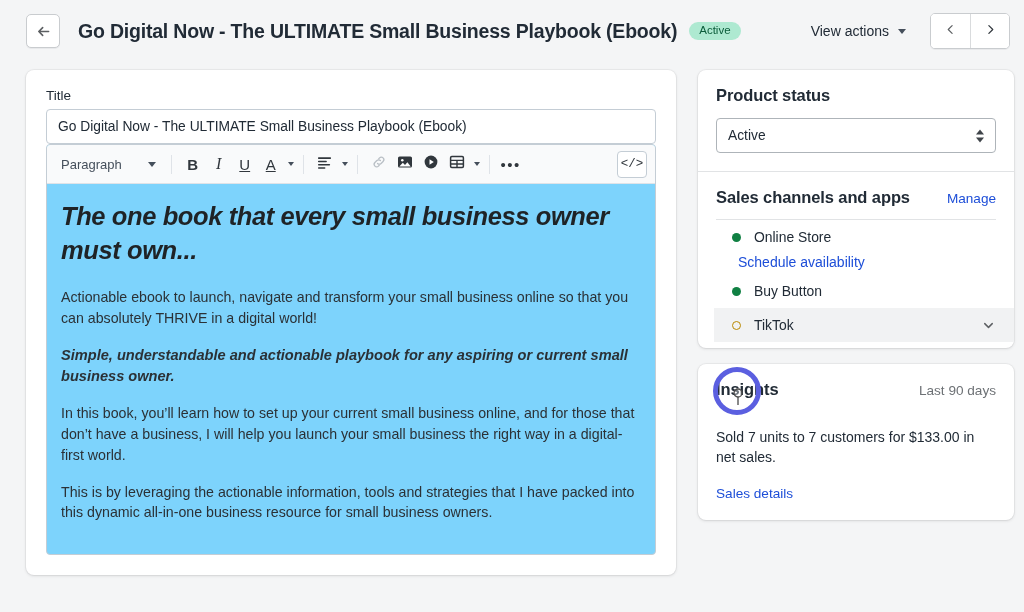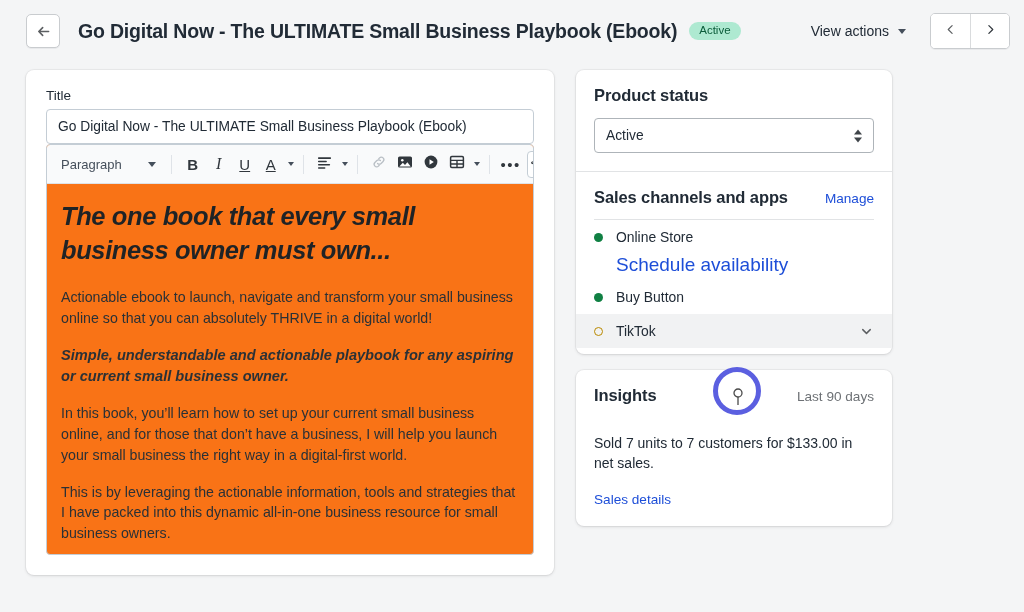--- a/index.html
+++ b/index.html
@@ -91,21 +91,21 @@
 
   
   .content {
     position: absolute;
     top: 62px; left: 0;
     width: 1024px;
     display: flex;
     gap: 22px;
     padding: 8px 16px 0 26px;
   }
-  .col-main { width: 528px; flex: none; }
+  .col-main { width: 650px; flex: none; }
   .col-side { width: 316px; flex: none; }
 
   .card {
     background: #ffffff;
     border-radius: 8px;
     box-shadow: 0 0 0 1px rgba(63,63,68,.05), 0 1px 3px rgba(63,63,68,.15);
   }
 
   
   .card-main { padding: 18px 20px 20px; }
@@ -129,21 +129,21 @@
     outline: none;
   }
 
   .field-label.desc { margin-top: 16px; }
 
   
   .editor {
     border: 1px solid #c4cdd5;
     border-radius: 4px;
     overflow: hidden;
-    background: #f97316;
+    background: #7dd3fc;
   }
 
   .toolbar {
     display: flex;
     align-items: center;
     height: 39px;
     background: #f9fafb;
     border-bottom: 1px solid #dfe3e8;
     padding: 0 8px 0 6px;
     gap: 2px;
@@ -246,21 +246,21 @@
     font-weight: bold;
     letter-spacing: -0.1px;
     color: #212b36;
   }
 
   .sc-head-row {
     display: flex; align-items: baseline; justify-content: space-between;
   }
 
   .link { color: #1d4ed8; font-size: 13.6px; text-align: center; }
-  .link.sm { font-size: 19px; }
+  .link.sm { font-size: 14px; }
 
   .select-wrap {
     position: relative;
     margin-top: 13px;
   }
   .select-box {
     width: 100%;
     height: 35px;
     border: 1px solid #aeb4b9;
     border-radius: 4px;
@@ -290,20 +290,21 @@
   .ch-divider { height: 1px; background: #e1e3e5; margin: 12px 0 0; }
 
   .channels { padding: 0 0 6px; }
 
   .ch-row {
     display: flex; align-items: center;
     padding: 9px 18px;
     font-size: 13.9px;
     color: #212b36;
     position: relative;
+    margin-left: 16px;
   }
   .ch-row.highlight { background: #f1f2f3; }
 
   .dot {
     width: 9px; height: 9px;
     border-radius: 50%;
     background: #108043;
     flex: none;
     margin-right: 13px;
   }

